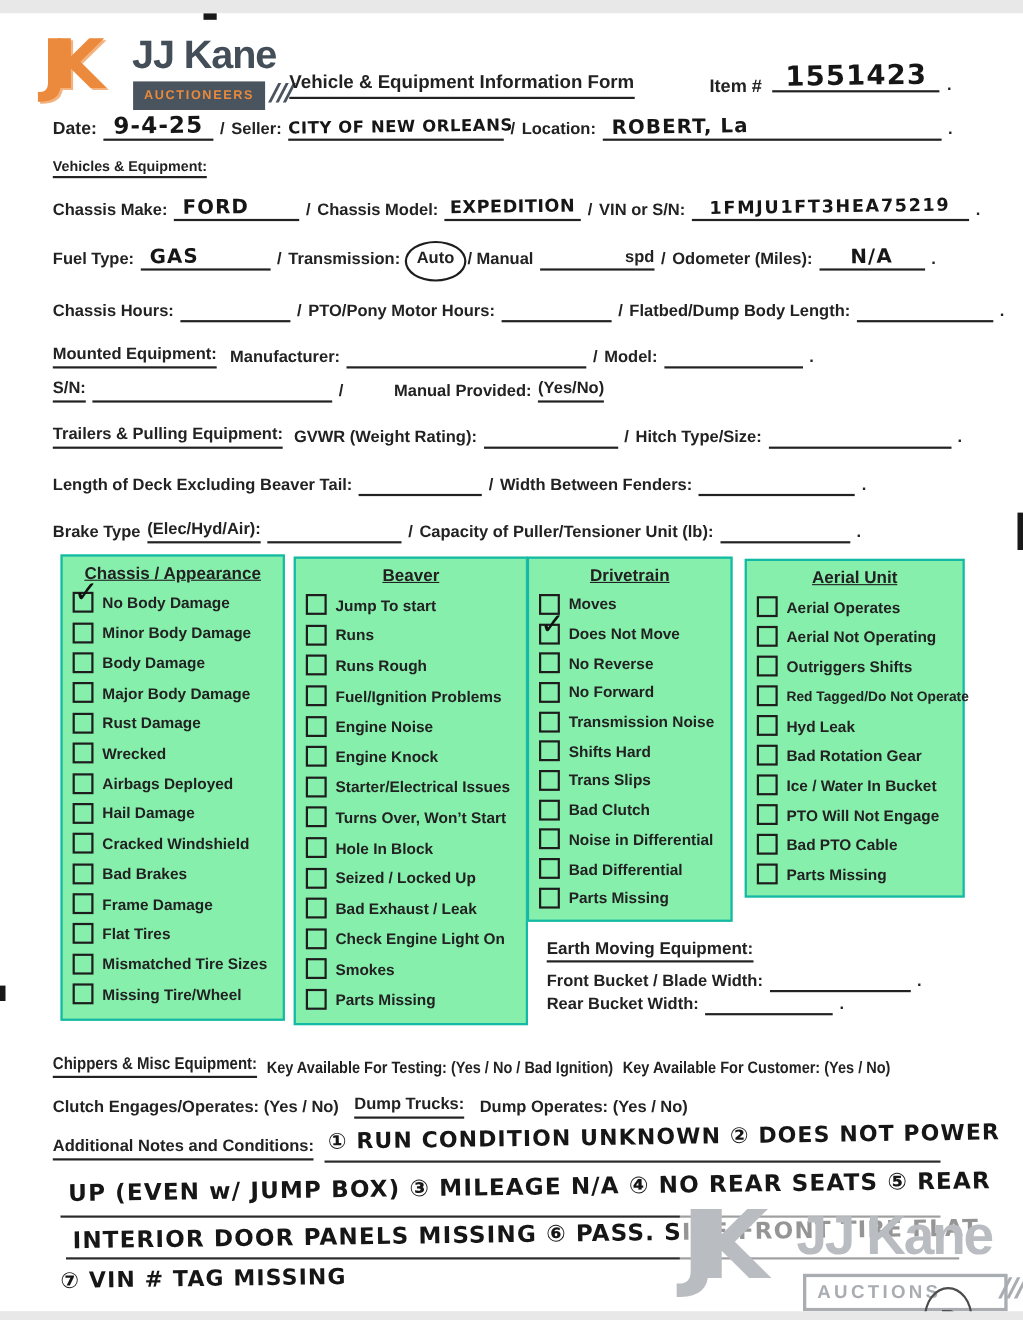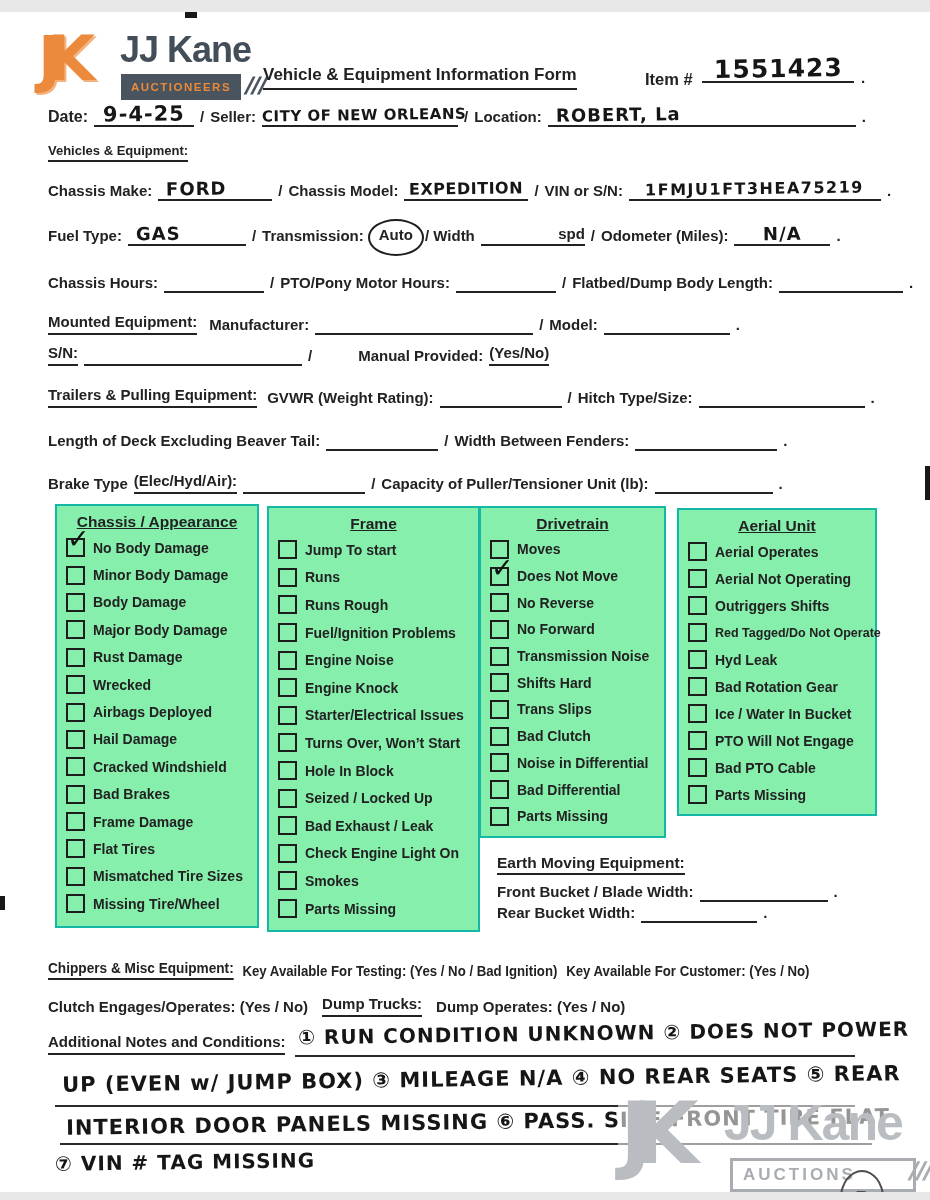--- a/index.html
+++ b/index.html
@@ -100,21 +100,21 @@
     <span class="fill" style="width:252px;"><span class="hw" style="font-size:16px; letter-spacing:1.5px;">1FMJU1FT3HEA75219</span></span>
     <span class="lbl">.</span>
   </div>
 
   <div class="frow" style="left:48px; top:213px;">
     <span class="lbl">Fuel Type:</span>
     <span class="fill left" style="width:110px;"><span class="hw" style="font-size:18px;">GAS</span></span>
     <span class="lbl">/</span>
     <span class="lbl">Transmission:</span>
     <span class="circ"><span class="lbl">Auto</span></span>
-    <span class="lbl">/ Width</span>
+    <span class="lbl">/ Manual</span>
     <span class="fill right" style="width:104px;"><span class="lbl">spd</span></span>
     <span class="lbl">/</span>
     <span class="lbl">Odometer (Miles):</span>
     <span class="fill" style="width:96px;"><span class="hw" style="font-size:18px;">N/A</span></span>
     <span class="lbl">.</span>
   </div>
 
   <div class="frow" style="left:48px; top:260px;">
     <span class="lbl">Chassis Hours:</span>
     <span class="fill" style="width:100px;"></span>
@@ -231,21 +231,21 @@
           <span class="ck-box"></span>
           <span class="ck-label">Mismatched Tire Sizes</span>
         </div>
         <div class="ck-row">
           <span class="ck-box"></span>
           <span class="ck-label">Missing Tire/Wheel</span>
         </div>
       </div>
   </div>
   <div class="ckbox abs" style="left:267px; top:494px; width:209px; height:422px; --rh:27.6px;">
-    <div class="ck-head">Frame</div>
+    <div class="ck-head">Beaver</div>
     <div class="ck-items">
         <div class="ck-row">
           <span class="ck-box"></span>
           <span class="ck-label">Jump To start</span>
         </div>
         <div class="ck-row">
           <span class="ck-box"></span>
           <span class="ck-label">Runs</span>
         </div>
         <div class="ck-row">

